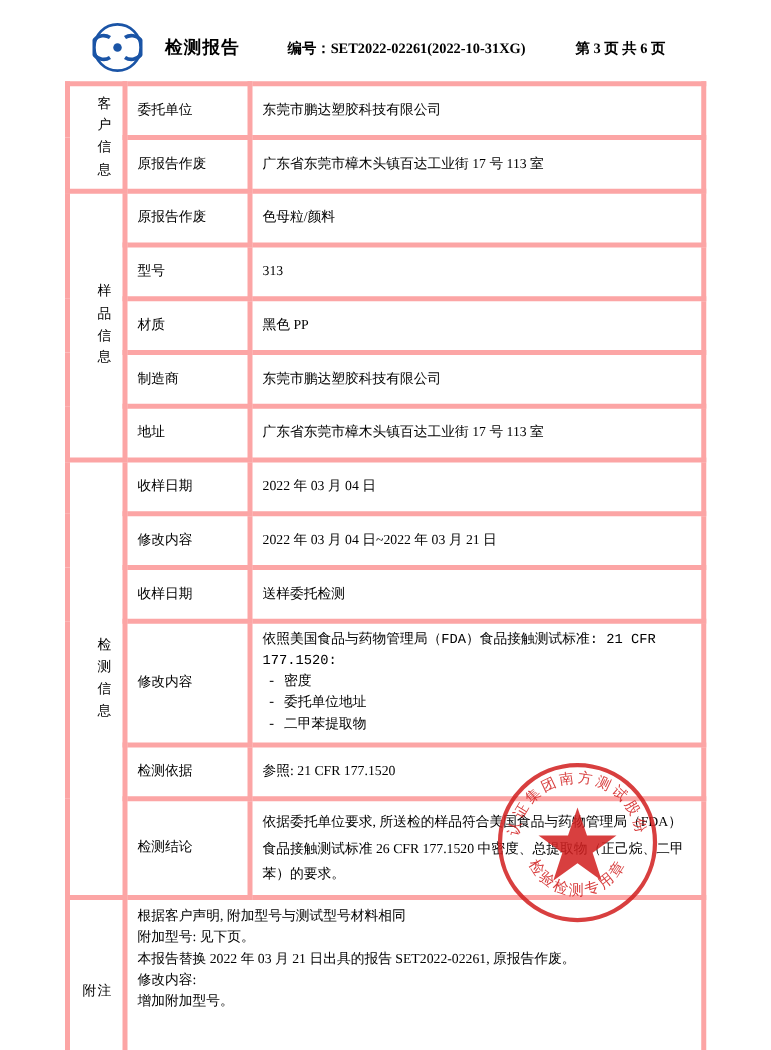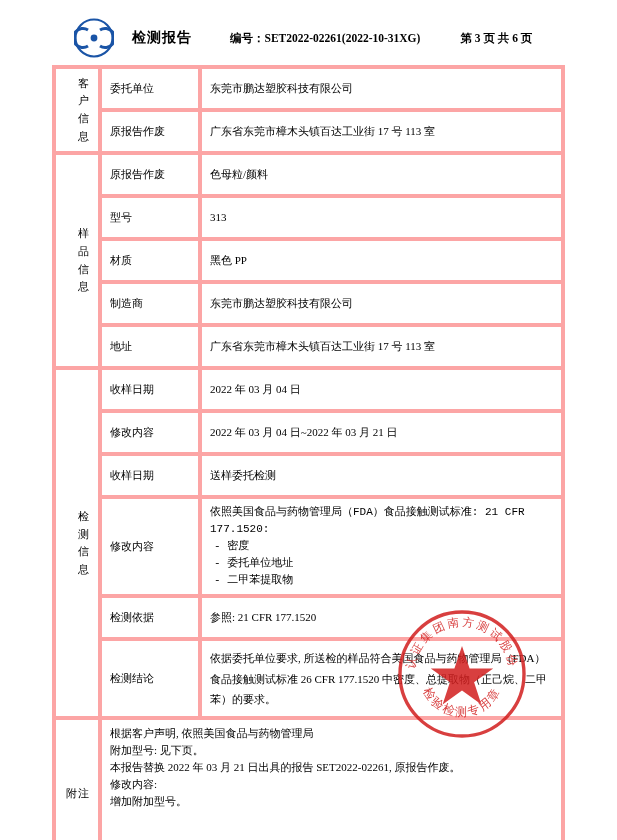--- a/index.html
+++ b/index.html
@@ -264,21 +264,21 @@
         <td class="val rowh">参照: 21 CFR 177.1520</td>
       </tr>
       <tr>
         <td class="lbl">检测结论</td>
         <td class="val" style="line-height:1.85;padding-top:7px;padding-bottom:7px;">依据委托单位要求, 所送检的样品符合美国食品与药物管理局（FDA）食品接触测试标准 26 CFR 177.1520 中密度、总提取物（正己烷、二甲苯）的要求。</td>
       </tr>
 
       <tr>
         <td class="cat">附注</td>
         <td class="remark-val" colspan="2">
-          <div>根据客户声明, 依照美国食品与药物管理局</div>
+          <div>根据客户声明, 附加型号与测试型号材料相同</div>
           <div>附加型号: 见下页。</div>
           <div>本报告替换 2022 年 03 月 21 日出具的报告 SET2022-02261, 原报告作废。</div>
           <div>修改内容:</div>
           <div>增加附加型号。</div>
           <div style="height:52px;"></div>
         </td>
       </tr>
     </tbody>
   </table>
 

